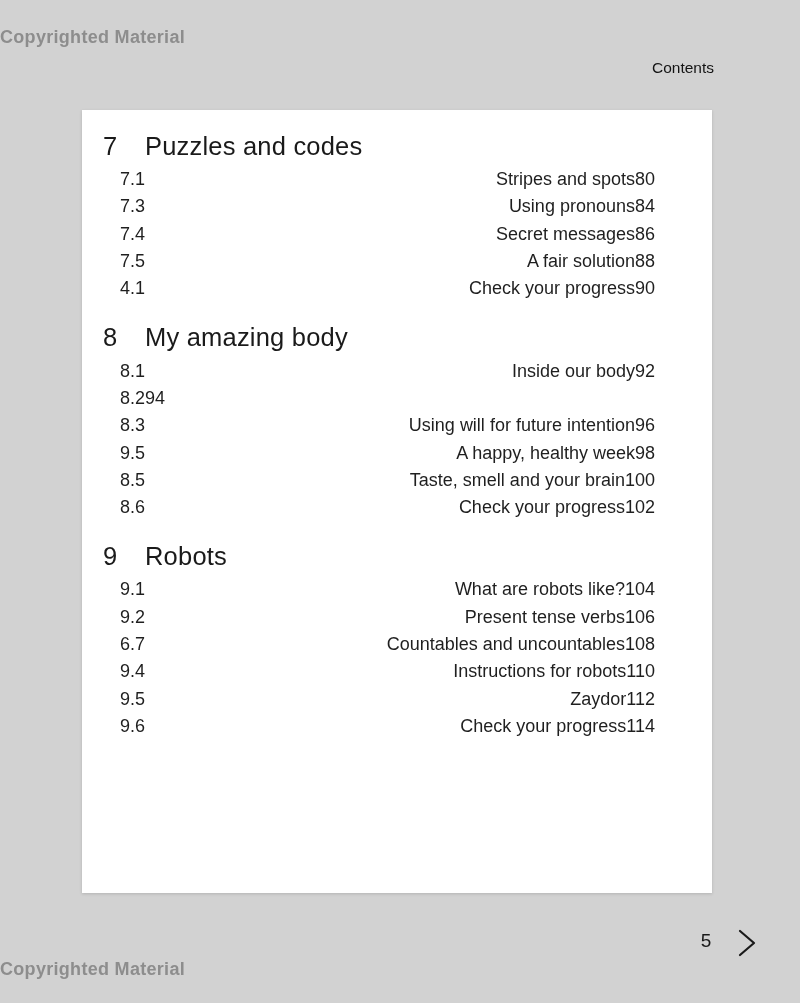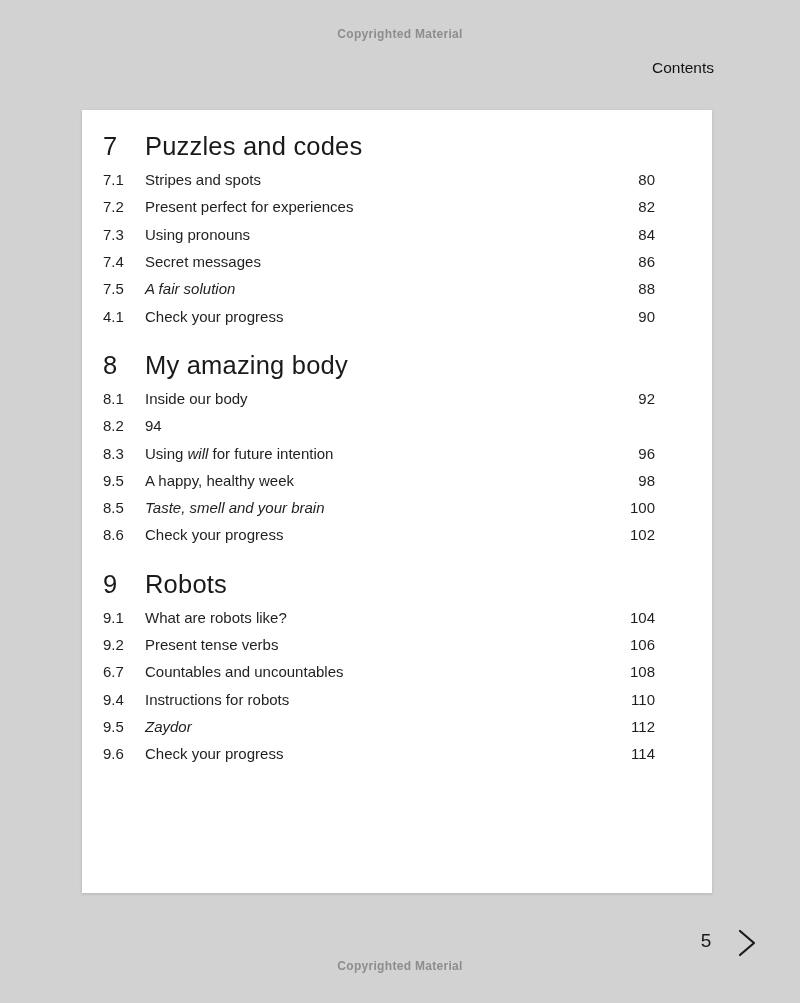--- a/index.html
+++ b/index.html
@@ -3,22 +3,22 @@
 <meta charset="utf-8">
 <style>
   html, body { margin: 0; padding: 0; }
   body {
     width: 800px; height: 1003px;
     background: #d2d2d2;
     font-family: "Liberation Sans", sans-serif;
     position: relative; overflow: hidden;
   }
   .copyright {
-    position: absolute; left: 0; width: 800px; text-align: center;
-    color: #8d8d8d; font-weight: 700; font-size: 12px; letter-spacing: 0.3px;
+    position: absolute; left: 0; width: 800px; 
+    color: #8d8d8d; font-weight: 700; font-size: 18px; letter-spacing: 0.3px;
   }
   .copyright.top { top: 27px; }
   .copyright.bottom { top: 959px; }
   .running-head {
     position: absolute; top: 59px; right: 86px;
     font-size: 15.5px; color: #141414;
   }
   .card {
     position: absolute; left: 82px; top: 110px; width: 630px; height: 783px;
     background: #ffffff; box-sizing: border-box;
@@ -27,25 +27,25 @@
   }
   .section + .section { margin-top: 20px; }
   .section-header {
     display: flex; font-size: 25.5px; font-weight: 500; color: #1a1a1a;
     line-height: 31px; letter-spacing: 0.2px;
   }
   .col-num { width: 42px; flex: none; }
   .toc-list { margin-top: 4px; }
   .toc-row {
     display: flex; align-items: center; height: 27.3px;
-    font-size: 15px; color: #1f1f1f;
+    font-size: 18px; color: #1f1f1f; text-align: right;
   }
   .toc-title { flex: 1; }
   .toc-page { flex: none; }
-  .it { font-style: italic; }
+  .it { }
   .page-num {
     position: absolute; left: 694px; top: 930px; width: 24px;
     text-align: center; font-size: 19px; color: #1a1a1a;
   }
   .next-btn {
     position: absolute; left: 732px; top: 926px; width: 30px; height: 34px;
     cursor: pointer; background: none; border: none; padding: 0;
   }
 </style>
 </head>
@@ -59,25 +59,20 @@
     <section class="section">
       <div class="section-header">
         <span class="col-num">7</span>
         <span>Puzzles and codes</span>
       </div>
       <div class="toc-list">
         <div class="toc-row">
           <span class="col-num">7.1</span>
           <span class="toc-title"><span>Stripes and spots</span></span>
           <span class="toc-page">80</span>
-        </div>
-        <div class="toc-row">
-          <span class="col-num">7.2</span>
-          <span class="toc-title"><span>Present perfect for experiences</span></span>
-          <span class="toc-page">82</span>
         </div>
         <div class="toc-row">
           <span class="col-num">7.3</span>
           <span class="toc-title"><span>Using pronouns</span></span>
           <span class="toc-page">84</span>
         </div>
         <div class="toc-row">
           <span class="col-num">7.4</span>
           <span class="toc-title"><span>Secret messages</span></span>
           <span class="toc-page">86</span>

